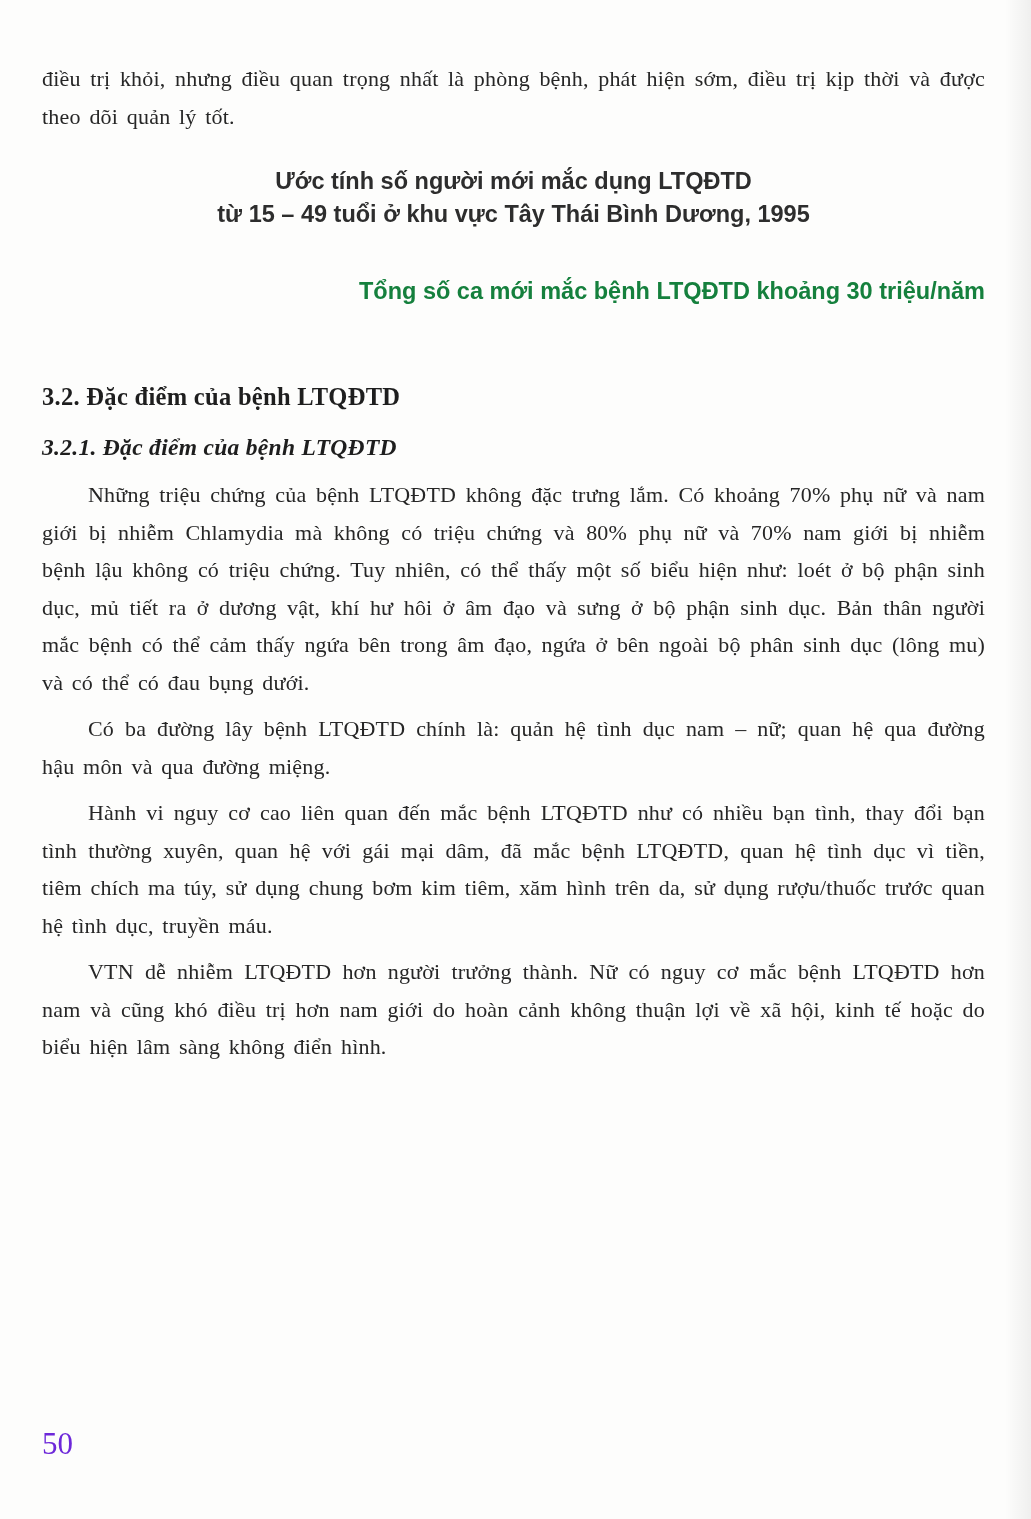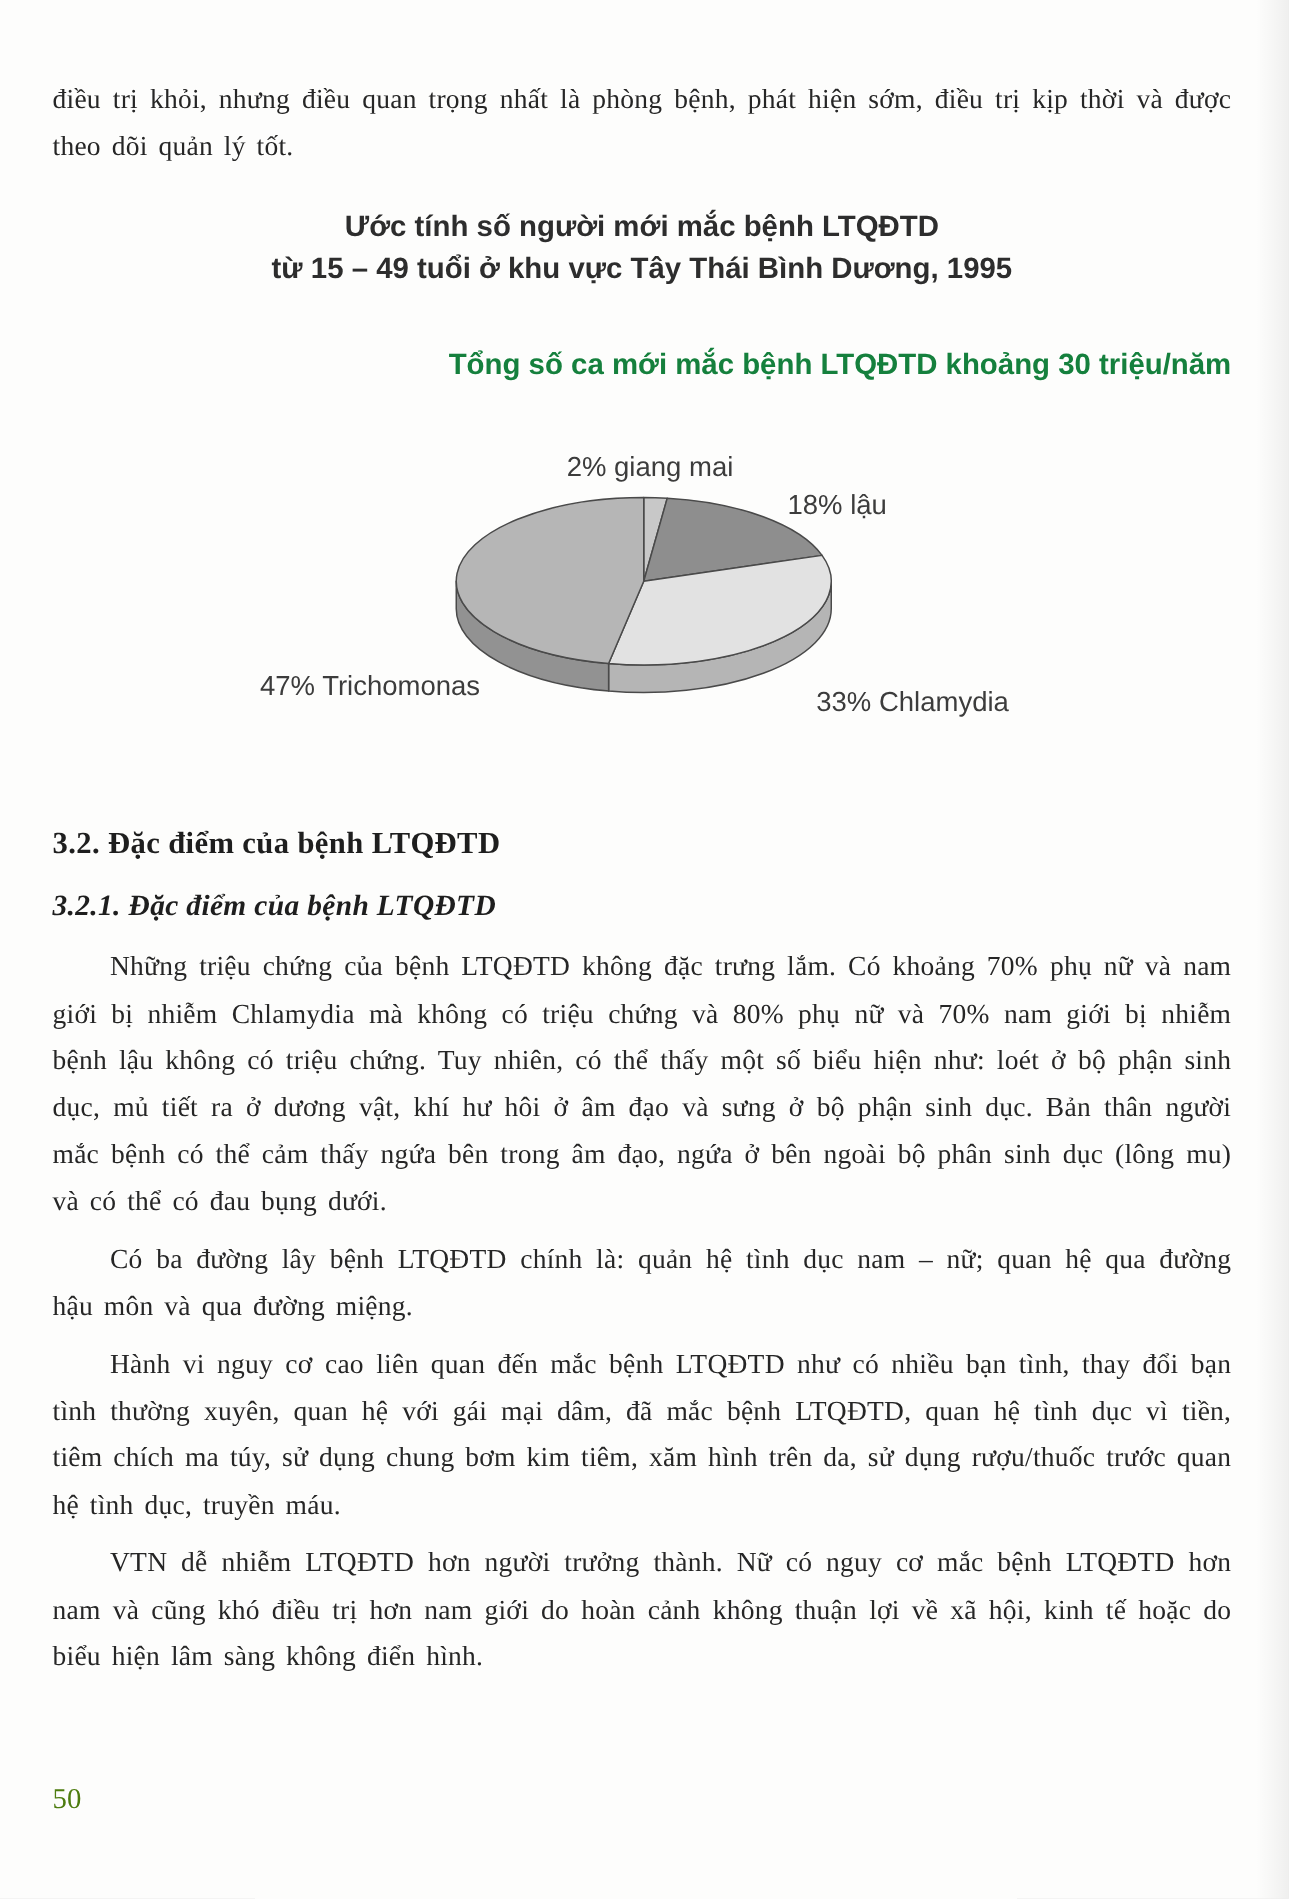--- a/index.html
+++ b/index.html
@@ -90,52 +90,38 @@
     font-style: italic;
     color: #1e1e1e;
     letter-spacing: 0.3px;
   }
   .subsec-heading + .body-text { margin-top: 15px; }
 
   .page-number {
     position: absolute;
     left: 42px;
     top: 1426px;
-    font-size: 23px;
-    color: #4d7c0f;
+    font-size: 31px;
+    color: #6d28d9;
   }
 </style>
 </head>
 <body>
 
 <div class="page">
 
   <p class="body-text">điều trị khỏi, nhưng điều quan trọng nhất là phòng bệnh, phát hiện sớm, điều trị kịp thời và được theo dõi quản lý tốt.</p>
 
   <div class="fig-title">
-    <div>Ước tính số người mới mắc bệnh LTQĐTD</div>
+    <div>Ước tính số người mới mắc dụng LTQĐTD</div>
     <div>từ 15 – 49 tuổi ở khu vực Tây Thái Bình Dương, 1995</div>
   </div>
 
   <div class="fig-subtitle">Tổng số ca mới mắc bệnh LTQĐTD khoảng 30 triệu/năm</div>
 
-  <div class="chart">
-    <svg id="pie-svg" width="700" height="235" viewBox="0 0 700 235" aria-hidden="true">
-        <path d="M 500 115 A 150 67 0 0 1 321.89280281214127 180.81324579882215 L 321.89280281214127 202.81324579882215 A 150 67 0 0 0 500 137 Z" fill="#b5b5b5" stroke="#4a4a4a" stroke-width="1.2" stroke-linejoin="round"></path>
-        <path d="M 321.89280281214127 180.81324579882215 A 150 67 0 0 1 200 115.00000000000001 L 200 137 A 150 67 0 0 0 321.89280281214127 202.81324579882215 Z" fill="#929292" stroke="#4a4a4a" stroke-width="1.2" stroke-linejoin="round"></path>
-        <path d="M 350 115 L 350 48 A 150 67 0 0 1 368.79998503464566 48.528315011929976 Z" fill="#c8c8c8" stroke="#4a4a4a" stroke-width="1.2" stroke-linejoin="round"></path>
-        <path d="M 350 115 L 368.79998503464566 48.528315011929976 A 150 67 0 0 1 492.658477444273 94.29586137687852 Z" fill="#8e8e8e" stroke="#4a4a4a" stroke-width="1.2" stroke-linejoin="round"></path>
-        <path d="M 350 115 L 492.658477444273 94.29586137687852 A 150 67 0 0 1 321.89280281214127 180.81324579882215 Z" fill="#e2e2e2" stroke="#4a4a4a" stroke-width="1.2" stroke-linejoin="round"></path>
-        <path d="M 350 115 L 321.89280281214127 180.81324579882215 A 150 67 0 0 1 349.99999999999994 48 Z" fill="#b6b6b6" stroke="#4a4a4a" stroke-width="1.2" stroke-linejoin="round"></path>
-      </svg>
-    <div class="pie-label lbl0">2% giang mai</div>
-    <div class="pie-label lbl1">18% lậu</div>
-    <div class="pie-label lbl2">33% Chlamydia</div>
-    <div class="pie-label lbl3">47% Trichomonas</div>
-  </div>
 
   <h2 class="sec-heading">3.2. Đặc điểm của bệnh LTQĐTD</h2>
 
   <h3 class="subsec-heading">3.2.1. Đặc điểm của bệnh LTQĐTD</h3>
 
   <p class="body-text indent">Những triệu chứng của bệnh LTQĐTD không đặc trưng lắm. Có khoảng 70% phụ nữ và nam giới bị nhiễm Chlamydia mà không có triệu chứng và 80% phụ nữ và 70% nam giới bị nhiễm bệnh lậu không có triệu chứng. Tuy nhiên, có thể thấy một số biểu hiện như: loét ở bộ phận sinh dục, mủ tiết ra ở dương vật, khí hư hôi ở âm đạo và sưng ở bộ phận sinh dục. Bản thân người mắc bệnh có thể cảm thấy ngứa bên trong âm đạo, ngứa ở bên ngoài bộ phân sinh dục (lông mu) và có thể có đau bụng dưới.</p>
   <p class="body-text indent">Có ba đường lây bệnh LTQĐTD chính là: quản hệ tình dục nam – nữ; quan hệ qua đường hậu môn và qua đường miệng.</p>
   <p class="body-text indent">Hành vi nguy cơ cao liên quan đến mắc bệnh LTQĐTD như có nhiều bạn tình, thay đổi bạn tình thường xuyên, quan hệ với gái mại dâm, đã mắc bệnh LTQĐTD, quan hệ tình dục vì tiền, tiêm chích ma túy, sử dụng chung bơm kim tiêm, xăm hình trên da, sử dụng rượu/thuốc trước quan hệ tình dục, truyền máu.</p>
   <p class="body-text indent">VTN dễ nhiễm LTQĐTD hơn người trưởng thành. Nữ có nguy cơ mắc bệnh LTQĐTD hơn nam và cũng khó điều trị hơn nam giới do hoàn cảnh không thuận lợi về xã hội, kinh tế hoặc do biểu hiện lâm sàng không điển hình.</p>
 

